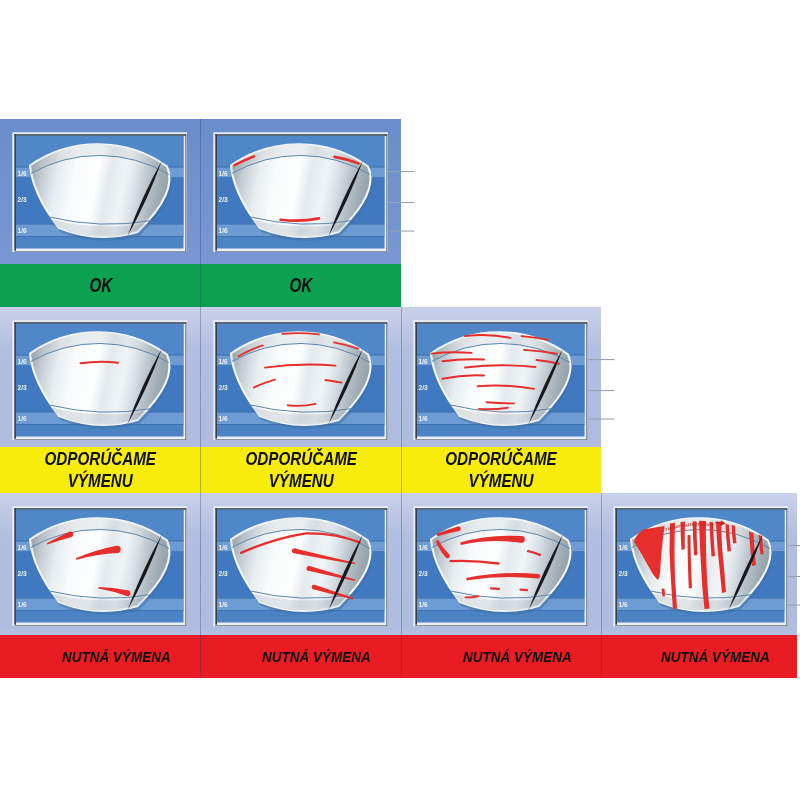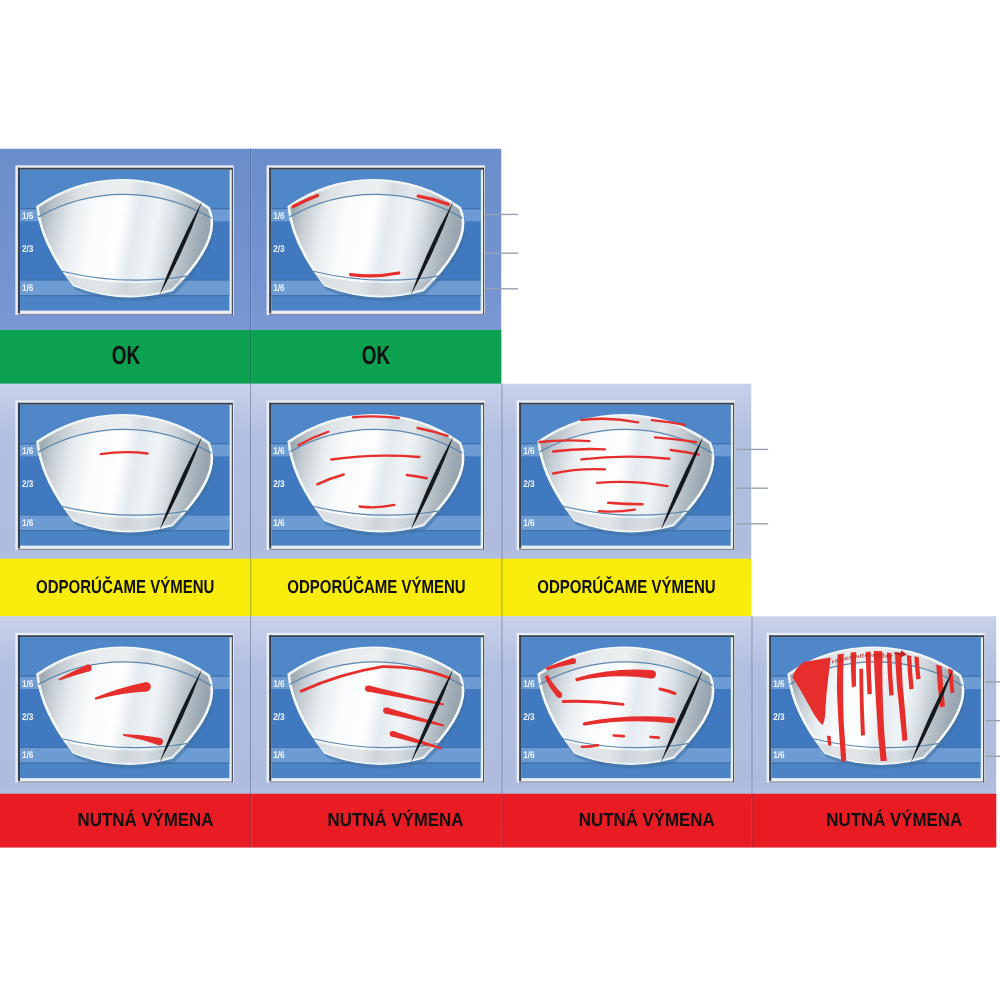--- a/index.html
+++ b/index.html
@@ -1,23 +1,23 @@
 <!DOCTYPE html>
 <html><head><meta charset="utf-8">
 <style>
 html,body{margin:0;padding:0;background:#ffffff;}
 #page{position:relative;width:800px;height:776px;background:#ffffff;overflow:hidden;
       font-family:"Liberation Sans", sans-serif;}
 .cell{position:absolute;overflow:visible;}
 .row1bg{background:linear-gradient(180deg,#6a8ecb 0%,#7494d1 55%,#839bd6 100%);}
 .row23bg{background:linear-gradient(180deg,#c9d1ea 0%,#b3bfe0 22%,#afbcde 70%,#c2cbe5 100%);}
 .lbl{position:absolute;left:0;right:0;display:flex;align-items:center;justify-content:center;
-     font-weight:bold;color:#101010;}
+     font-weight:bold;color:#101010;font-style:italic;}
 .lbl.g{background:#0ba150;font-size:21px;}
-.lbl.y{background:#f7ec0c;font-size:15px;}
+.lbl.y{background:#f7ec0c;font-size:19px;text-align:center;}
 .lbl.r{background:#ea1c23;font-size:15px;padding-left:32px;}
 .sep{position:absolute;width:1px;background:rgba(40,55,90,0.32);}
 .lbl span{display:inline-block;transform:scaleX(0.8);}
 .lbl.g span{transform:scaleX(0.72);}
 .lbl.r span{transform:scaleX(0.9);}
 svg{position:absolute;left:0;top:0;overflow:visible;}
 </style></head><body>
 <div id="page">
 <svg width="0" height="0" style="position:absolute">
 <defs>

